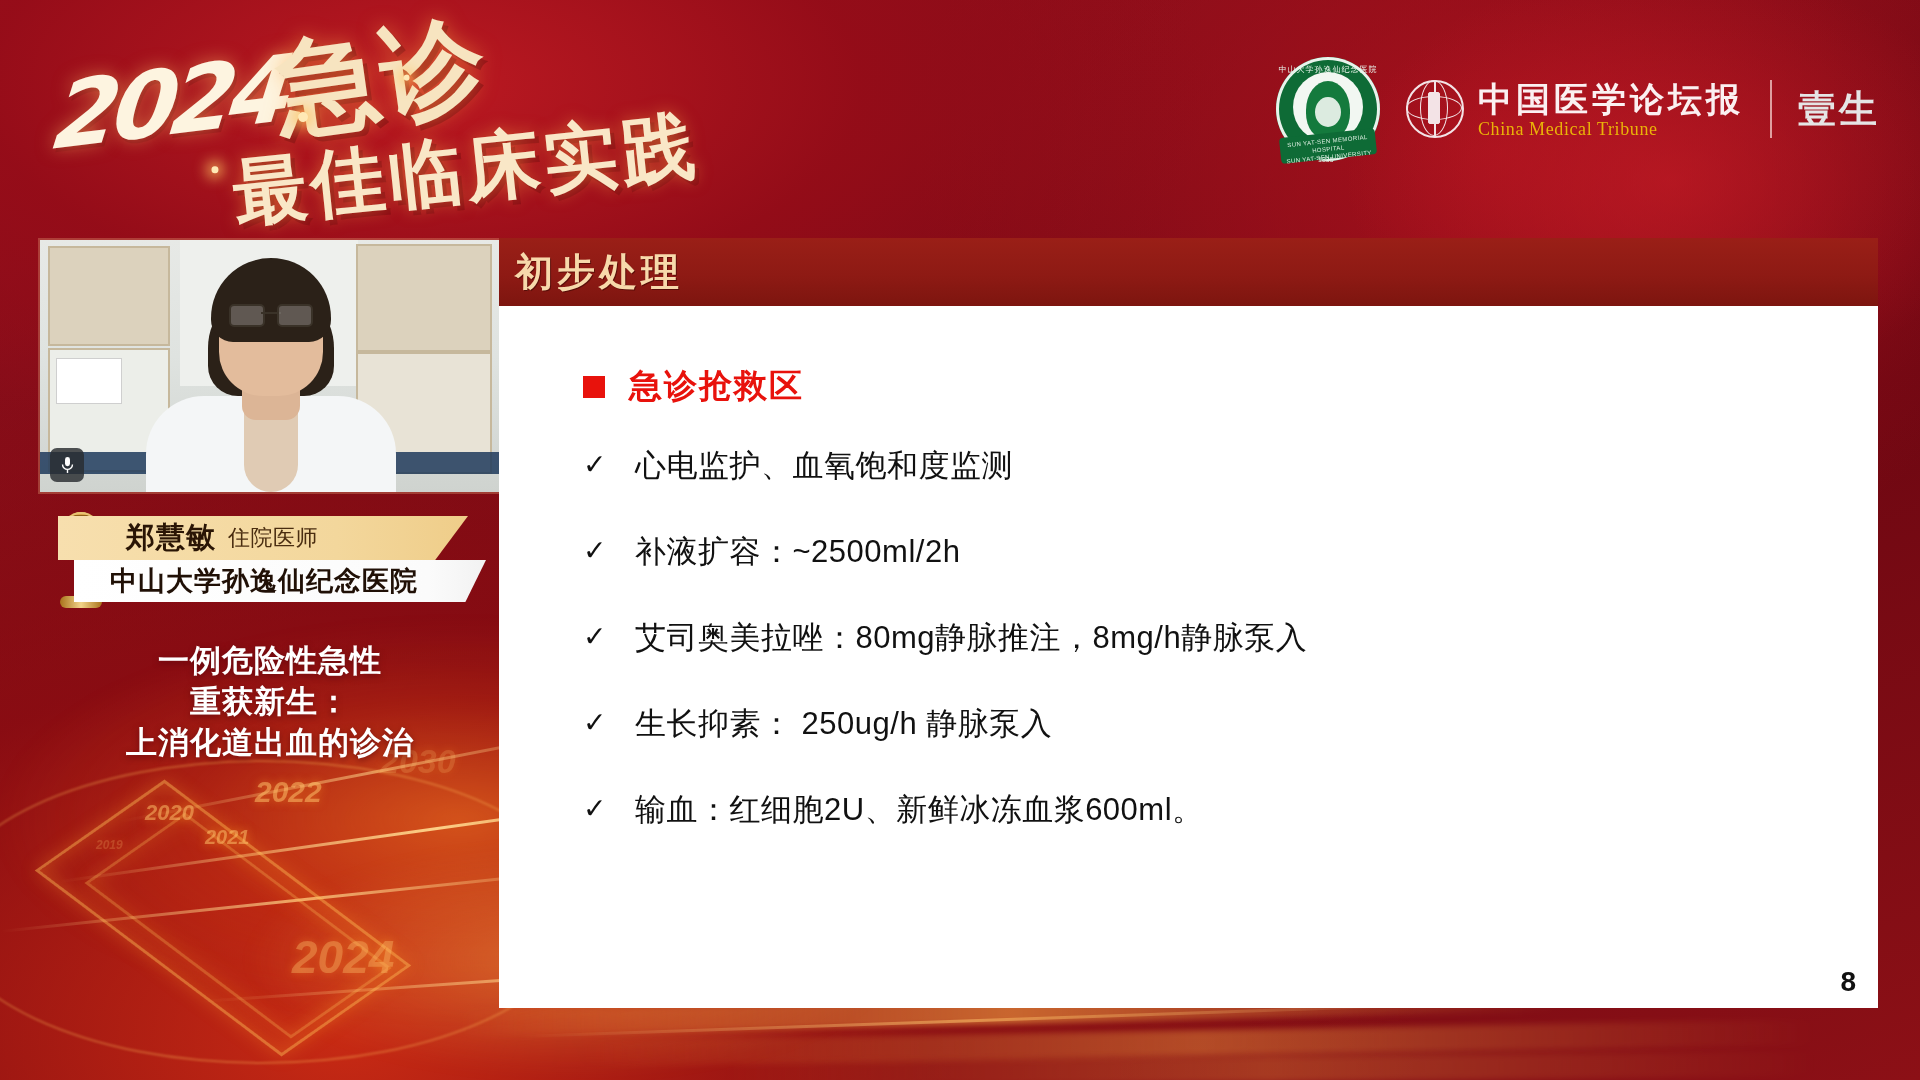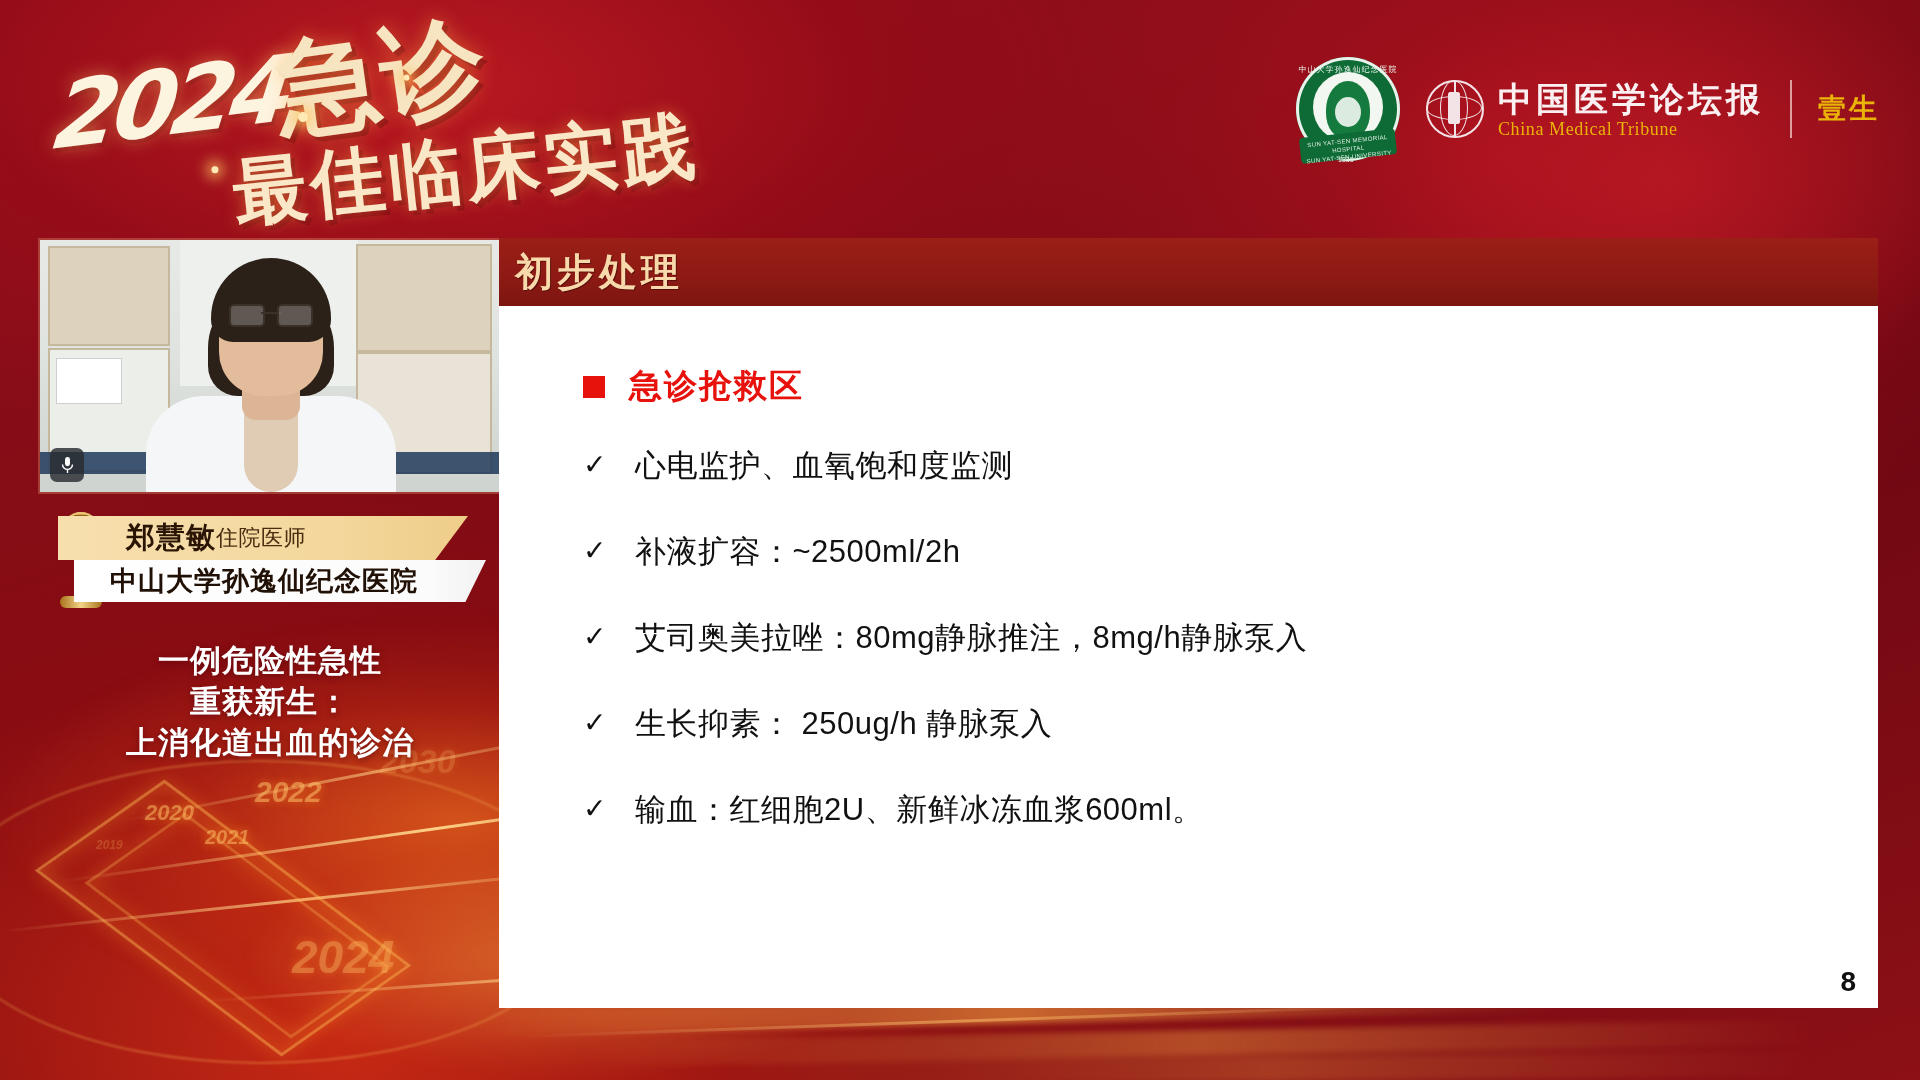--- a/index.html
+++ b/index.html
@@ -95,21 +95,21 @@
   .globe::before{content:"";position:absolute;left:50%;top:-1px;bottom:-1px;width:0;
     border-left:2px solid #f3e3e6;transform:translateX(-1px);}
   .globe i{position:absolute;border:1.5px solid #f3e3e6;border-radius:50%;}
   .globe i:nth-child(1){left:12px;top:-2px;width:26px;height:54px;}
   .globe i:nth-child(2){left:-2px;top:14px;width:54px;height:22px;border-radius:50%;}
   .globe i:nth-child(3){left:20px;top:10px;width:10px;height:30px;background:#f3e3e6;border-radius:2px;}
   .cmt-text .cn{font-size:34px;color:#fbf0f1;font-weight:700;letter-spacing:4px;
     font-family:"DejaVu Serif",serif;line-height:40px;}
   .cmt-text .en{font-size:18px;color:#eab308;font-family:"Liberation Serif",serif;letter-spacing:.6px;}
   .divider-v{width:2px;height:58px;background:rgba(255,235,230,.65);}
-  .yisheng{font-size:28px;color:#eab308;font-weight:700;letter-spacing:3px;font-family:"DejaVu Serif",serif;}
+  .yisheng{font-size:38px;color:#e5e5e5;font-weight:700;letter-spacing:3px;font-family:"DejaVu Serif",serif;}
   .xinghuo{display:flex;align-items:center;gap:10px;}
   .xh-bird{width:74px;height:56px;position:relative;}
   .xh-bird .b1{position:absolute;left:0;top:14px;width:66px;height:20px;border-radius:50%/60%;
     background:linear-gradient(90deg,#ffd257,#ff8c1a);transform:rotate(-12deg);}
   .xh-bird .b2{position:absolute;left:22px;top:2px;width:44px;height:16px;border-radius:50%/70%;
     background:linear-gradient(90deg,#ffe08a,#ffa32b);transform:rotate(18deg);}
   .xh-bird .b3{position:absolute;left:8px;top:30px;width:34px;height:13px;border-radius:50%/70%;
     background:linear-gradient(90deg,#ffcf5a,#ff7d12);transform:rotate(22deg);}
   .xh-text{font-size:27px;color:#ffe7b3;font-weight:700;letter-spacing:2px;
     text-shadow:0 1px 2px rgba(110,8,14,.8);}
@@ -147,21 +147,21 @@
   .p-glass b{position:absolute;left:32px;top:8px;width:20px;height:2px;background:#3a3228;}
   .mic-badge{position:absolute;left:10px;bottom:10px;width:34px;height:34px;border-radius:7px;
     background:rgba(40,44,48,.82);display:flex;align-items:center;justify-content:center;}
   .mic-badge svg{width:17px;height:19px;}
 
   .namebar{position:absolute;left:58px;top:516px;width:410px;height:44px;
     background:linear-gradient(90deg,#f7dfae 0%,#f3d79c 68%,#efcd89 100%);
     clip-path:polygon(0 0,100% 0,92% 100%,0 100%);
     display:flex;align-items:center;padding-left:68px;box-sizing:border-box;}
   .namebar .nm{font-size:29px;font-weight:700;color:#2a1505;letter-spacing:1px;}
-  .namebar .role{font-size:22px;color:#4a2d10;margin-left:0;letter-spacing:.5px;}
+  .namebar .role{font-size:22px;color:#4a2d10;margin-left:12px;letter-spacing:.5px;}
   .hospbar{position:absolute;left:74px;top:560px;width:412px;height:42px;
     background:linear-gradient(90deg,#ffffff 0%,#fbfbfb 86%,#f2f2f2 100%);
     clip-path:polygon(0 0,100% 0,95% 100%,0 100%);
     display:flex;align-items:center;padding-left:36px;box-sizing:border-box;}
   .hospbar span{font-size:27px;font-weight:700;color:#201006;letter-spacing:1px;}
   .micon{position:absolute;left:52px;top:512px;width:58px;height:96px;}
   .micon .cap{position:absolute;left:10px;top:0;width:38px;height:46px;border-radius:19px 19px 12px 12px;
     background:repeating-linear-gradient(180deg,#d8a449 0 3px,#8f6017 3px 6px);
     box-shadow:0 0 0 2px #e8c474 inset;}
   .micon .stem{position:absolute;left:24px;top:44px;width:10px;height:34px;background:linear-gradient(90deg,#b27c23,#f0d083,#a9731c);}

